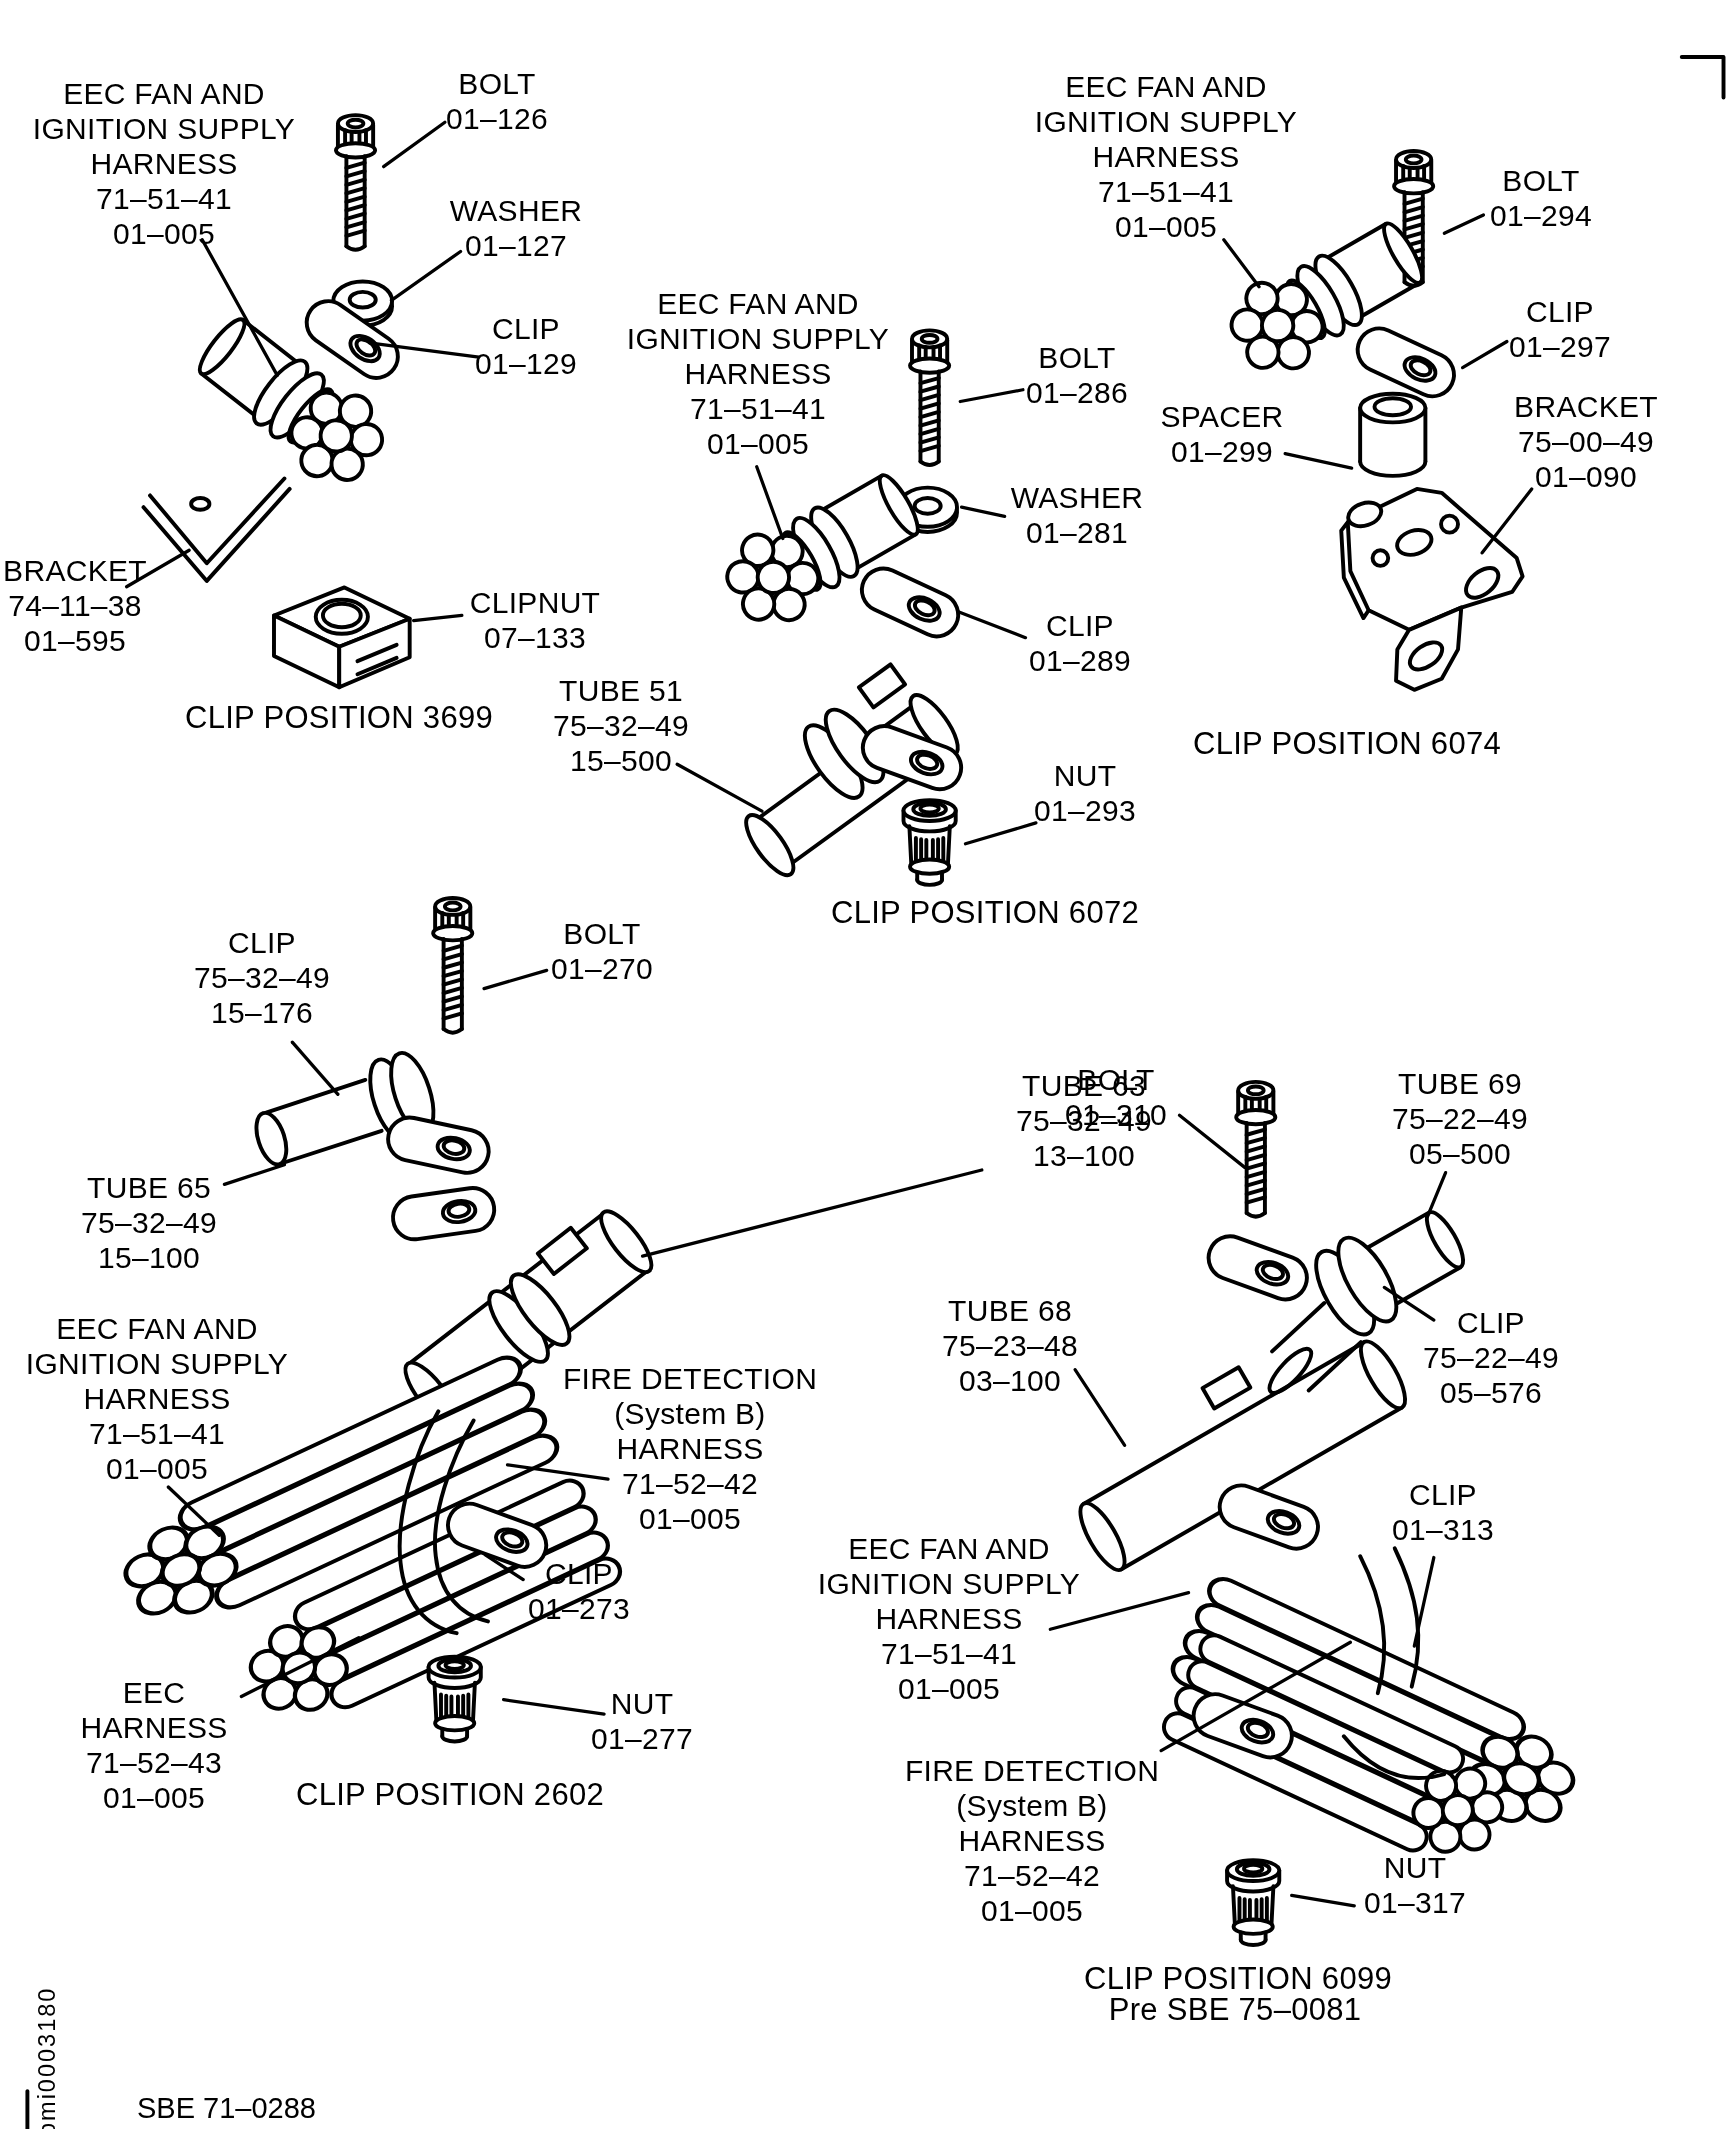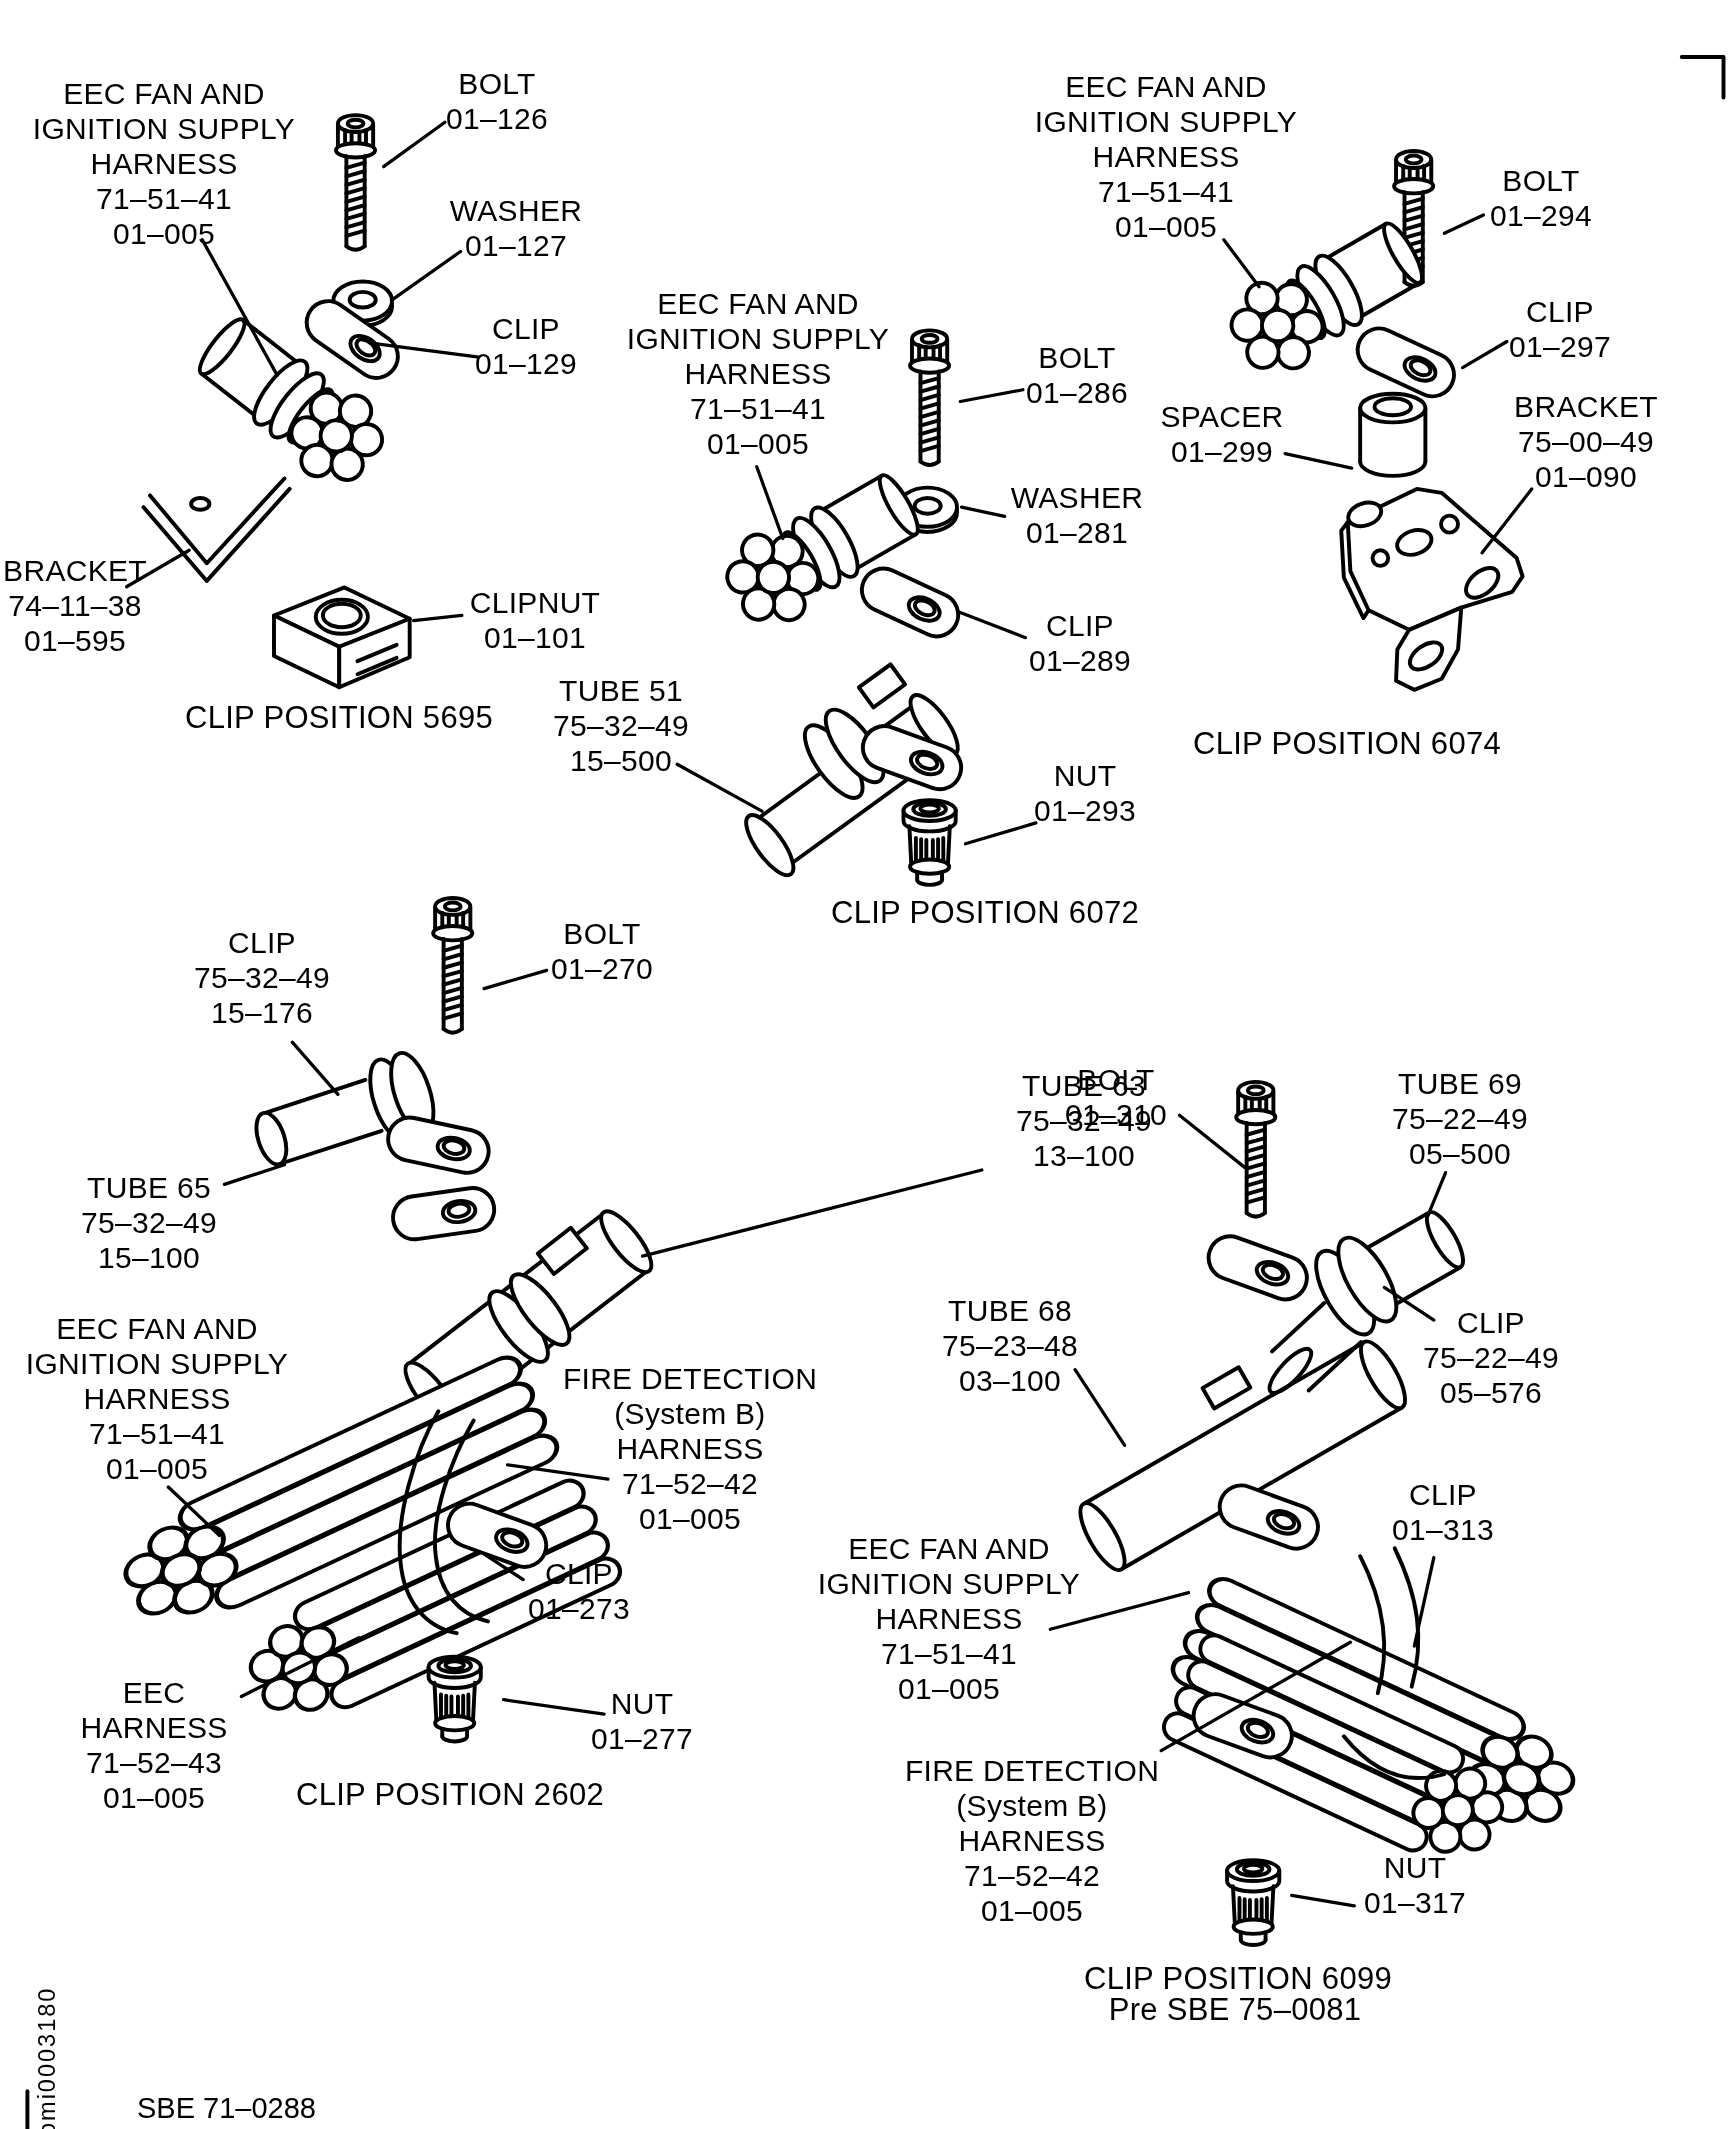--- a/index.html
+++ b/index.html
@@ -317,22 +317,22 @@
 <div class="lbl" style="left:497px;top:30px">BOLT
 01–126</div>
 <div class="lbl" style="left:516px;top:157px">WASHER
 01–127</div>
 <div class="lbl" style="left:526px;top:275px">CLIP
 01–129</div>
 <div class="lbl" style="left:75px;top:517px">BRACKET
 74–11–38
 01–595</div>
 <div class="lbl" style="left:535px;top:549px">CLIPNUT
-01–101</div>
-<div class="cap" style="left:339px;top:664px">CLIP POSITION 5695</div>
+07–133</div>
+<div class="cap" style="left:339px;top:664px">CLIP POSITION 3699</div>
 
 <div class="lbl" style="left:758px;top:250px">EEC FAN AND
 IGNITION SUPPLY
 HARNESS
 71–51–41
 01–005</div>
 <div class="lbl" style="left:1077px;top:304px">BOLT
 01–286</div>
 <div class="lbl" style="left:1077px;top:444px">WASHER
 01–281</div>

